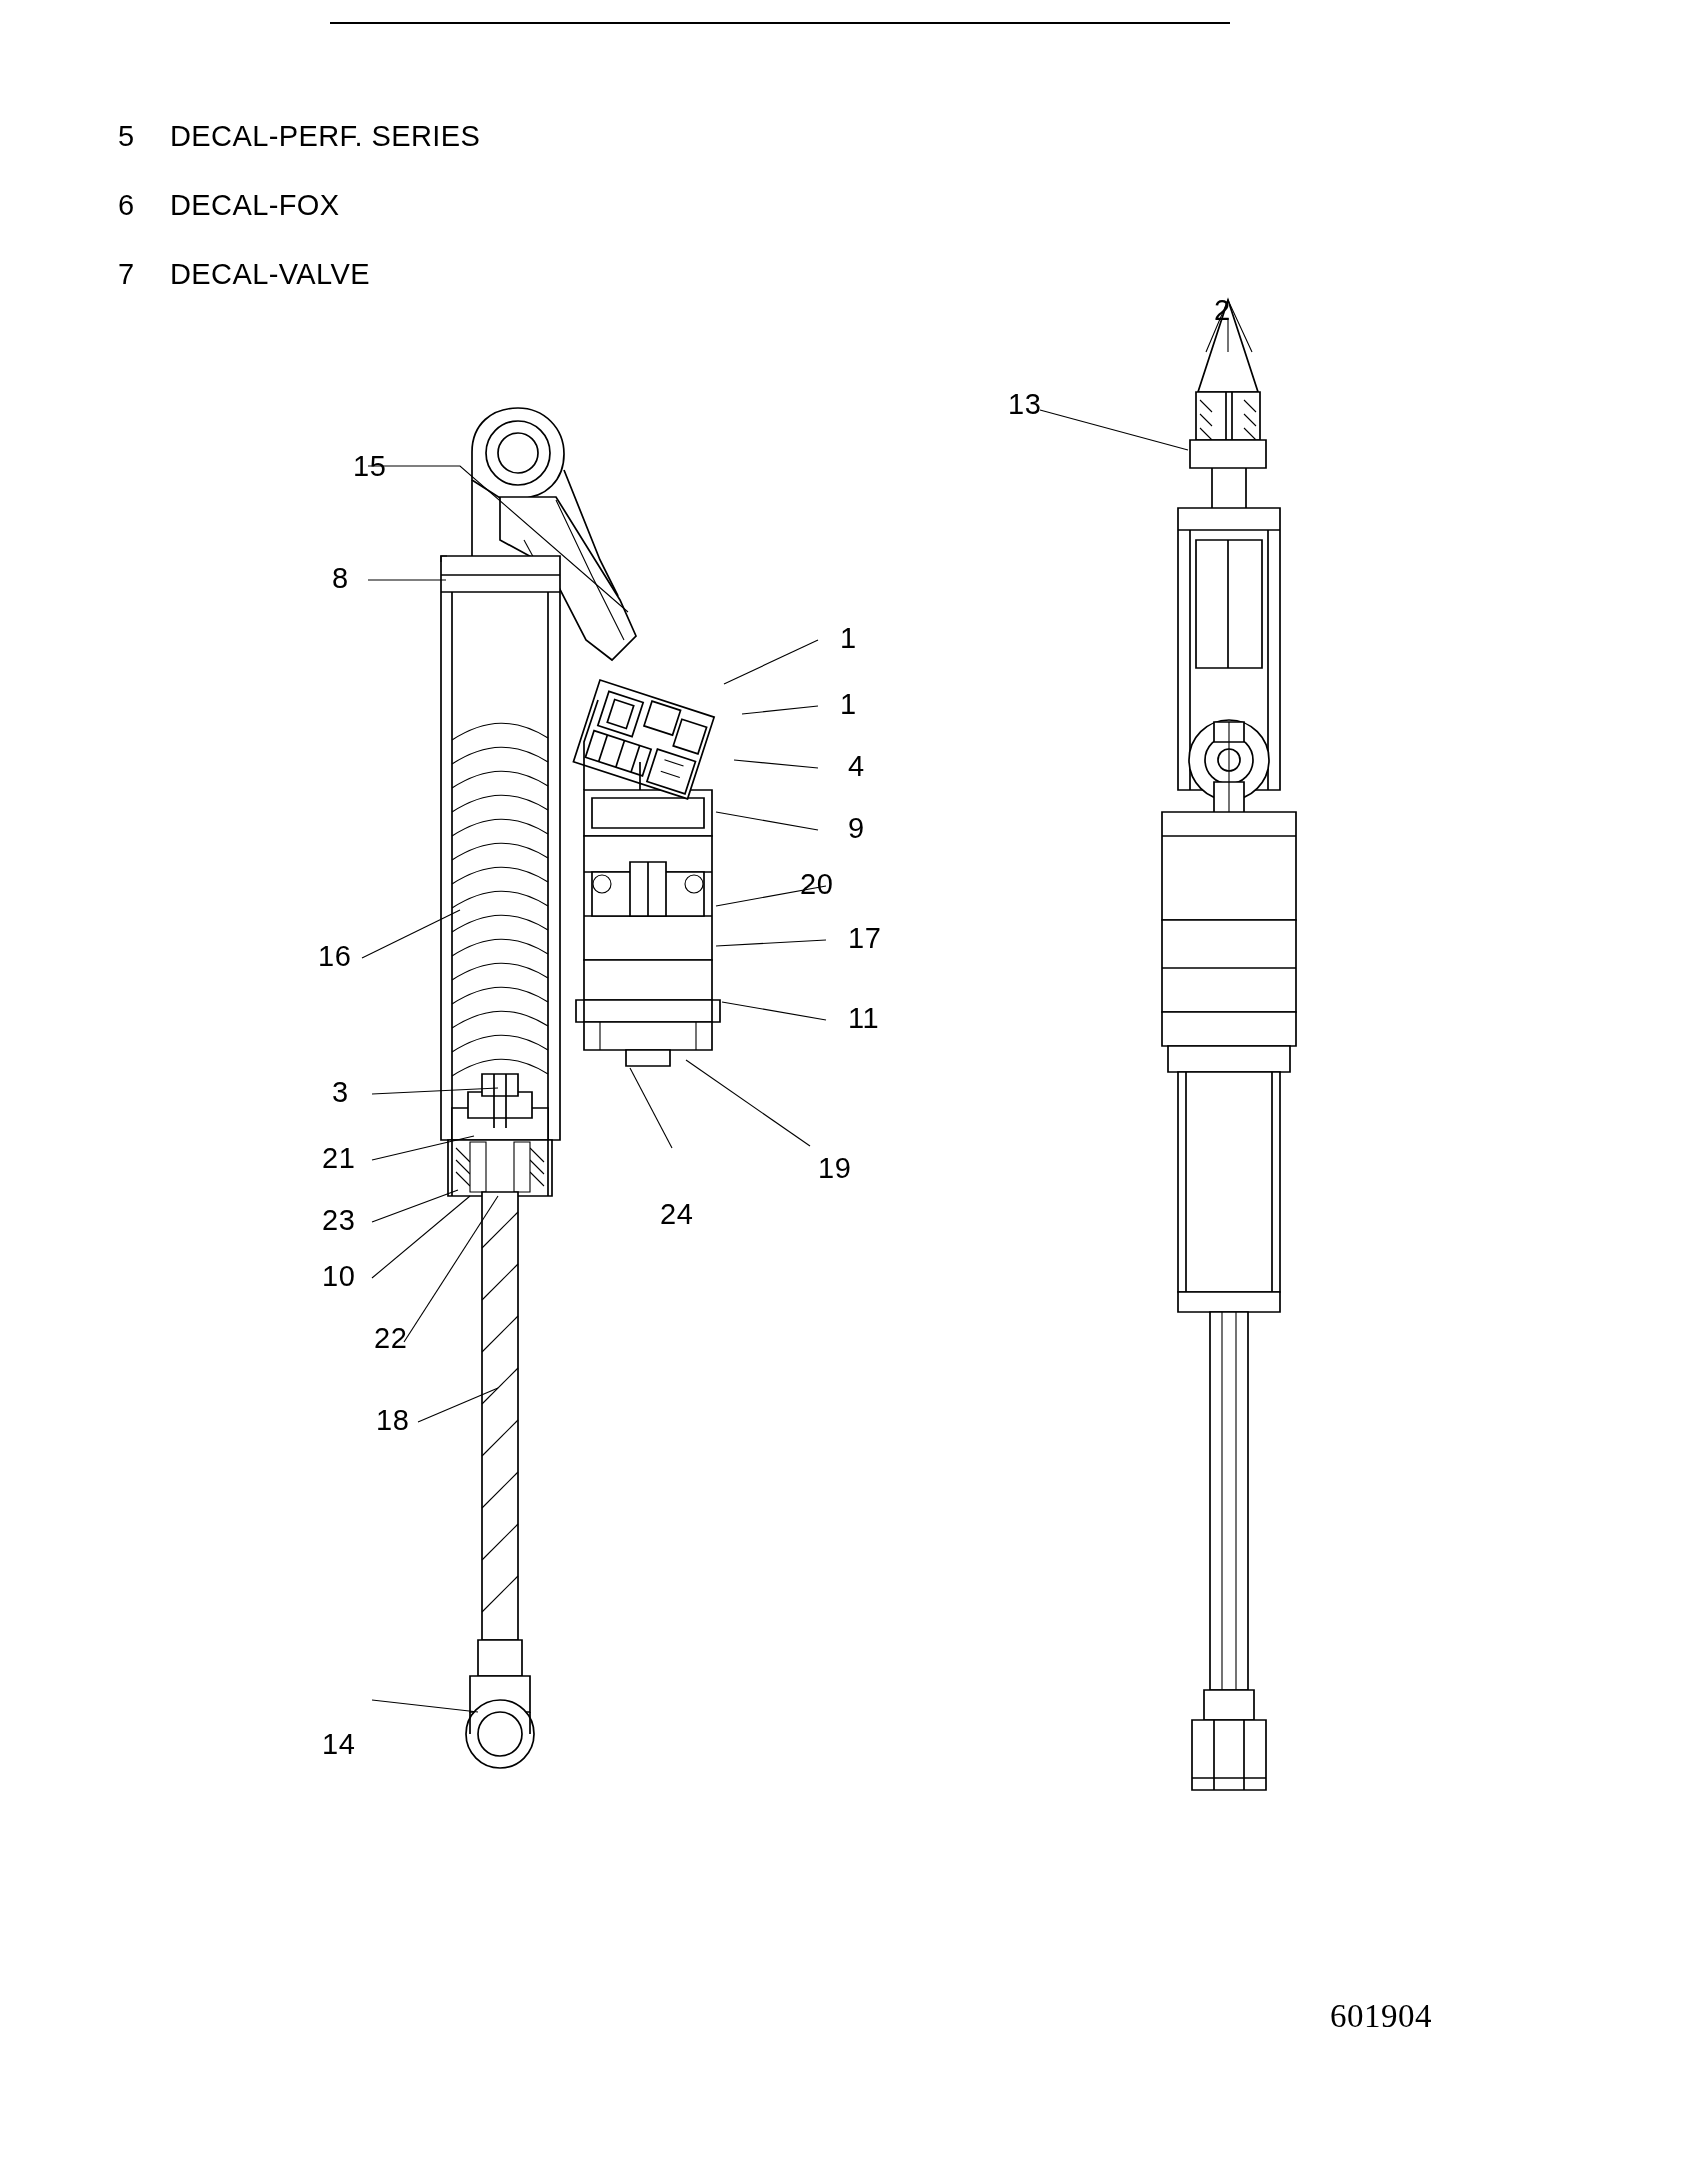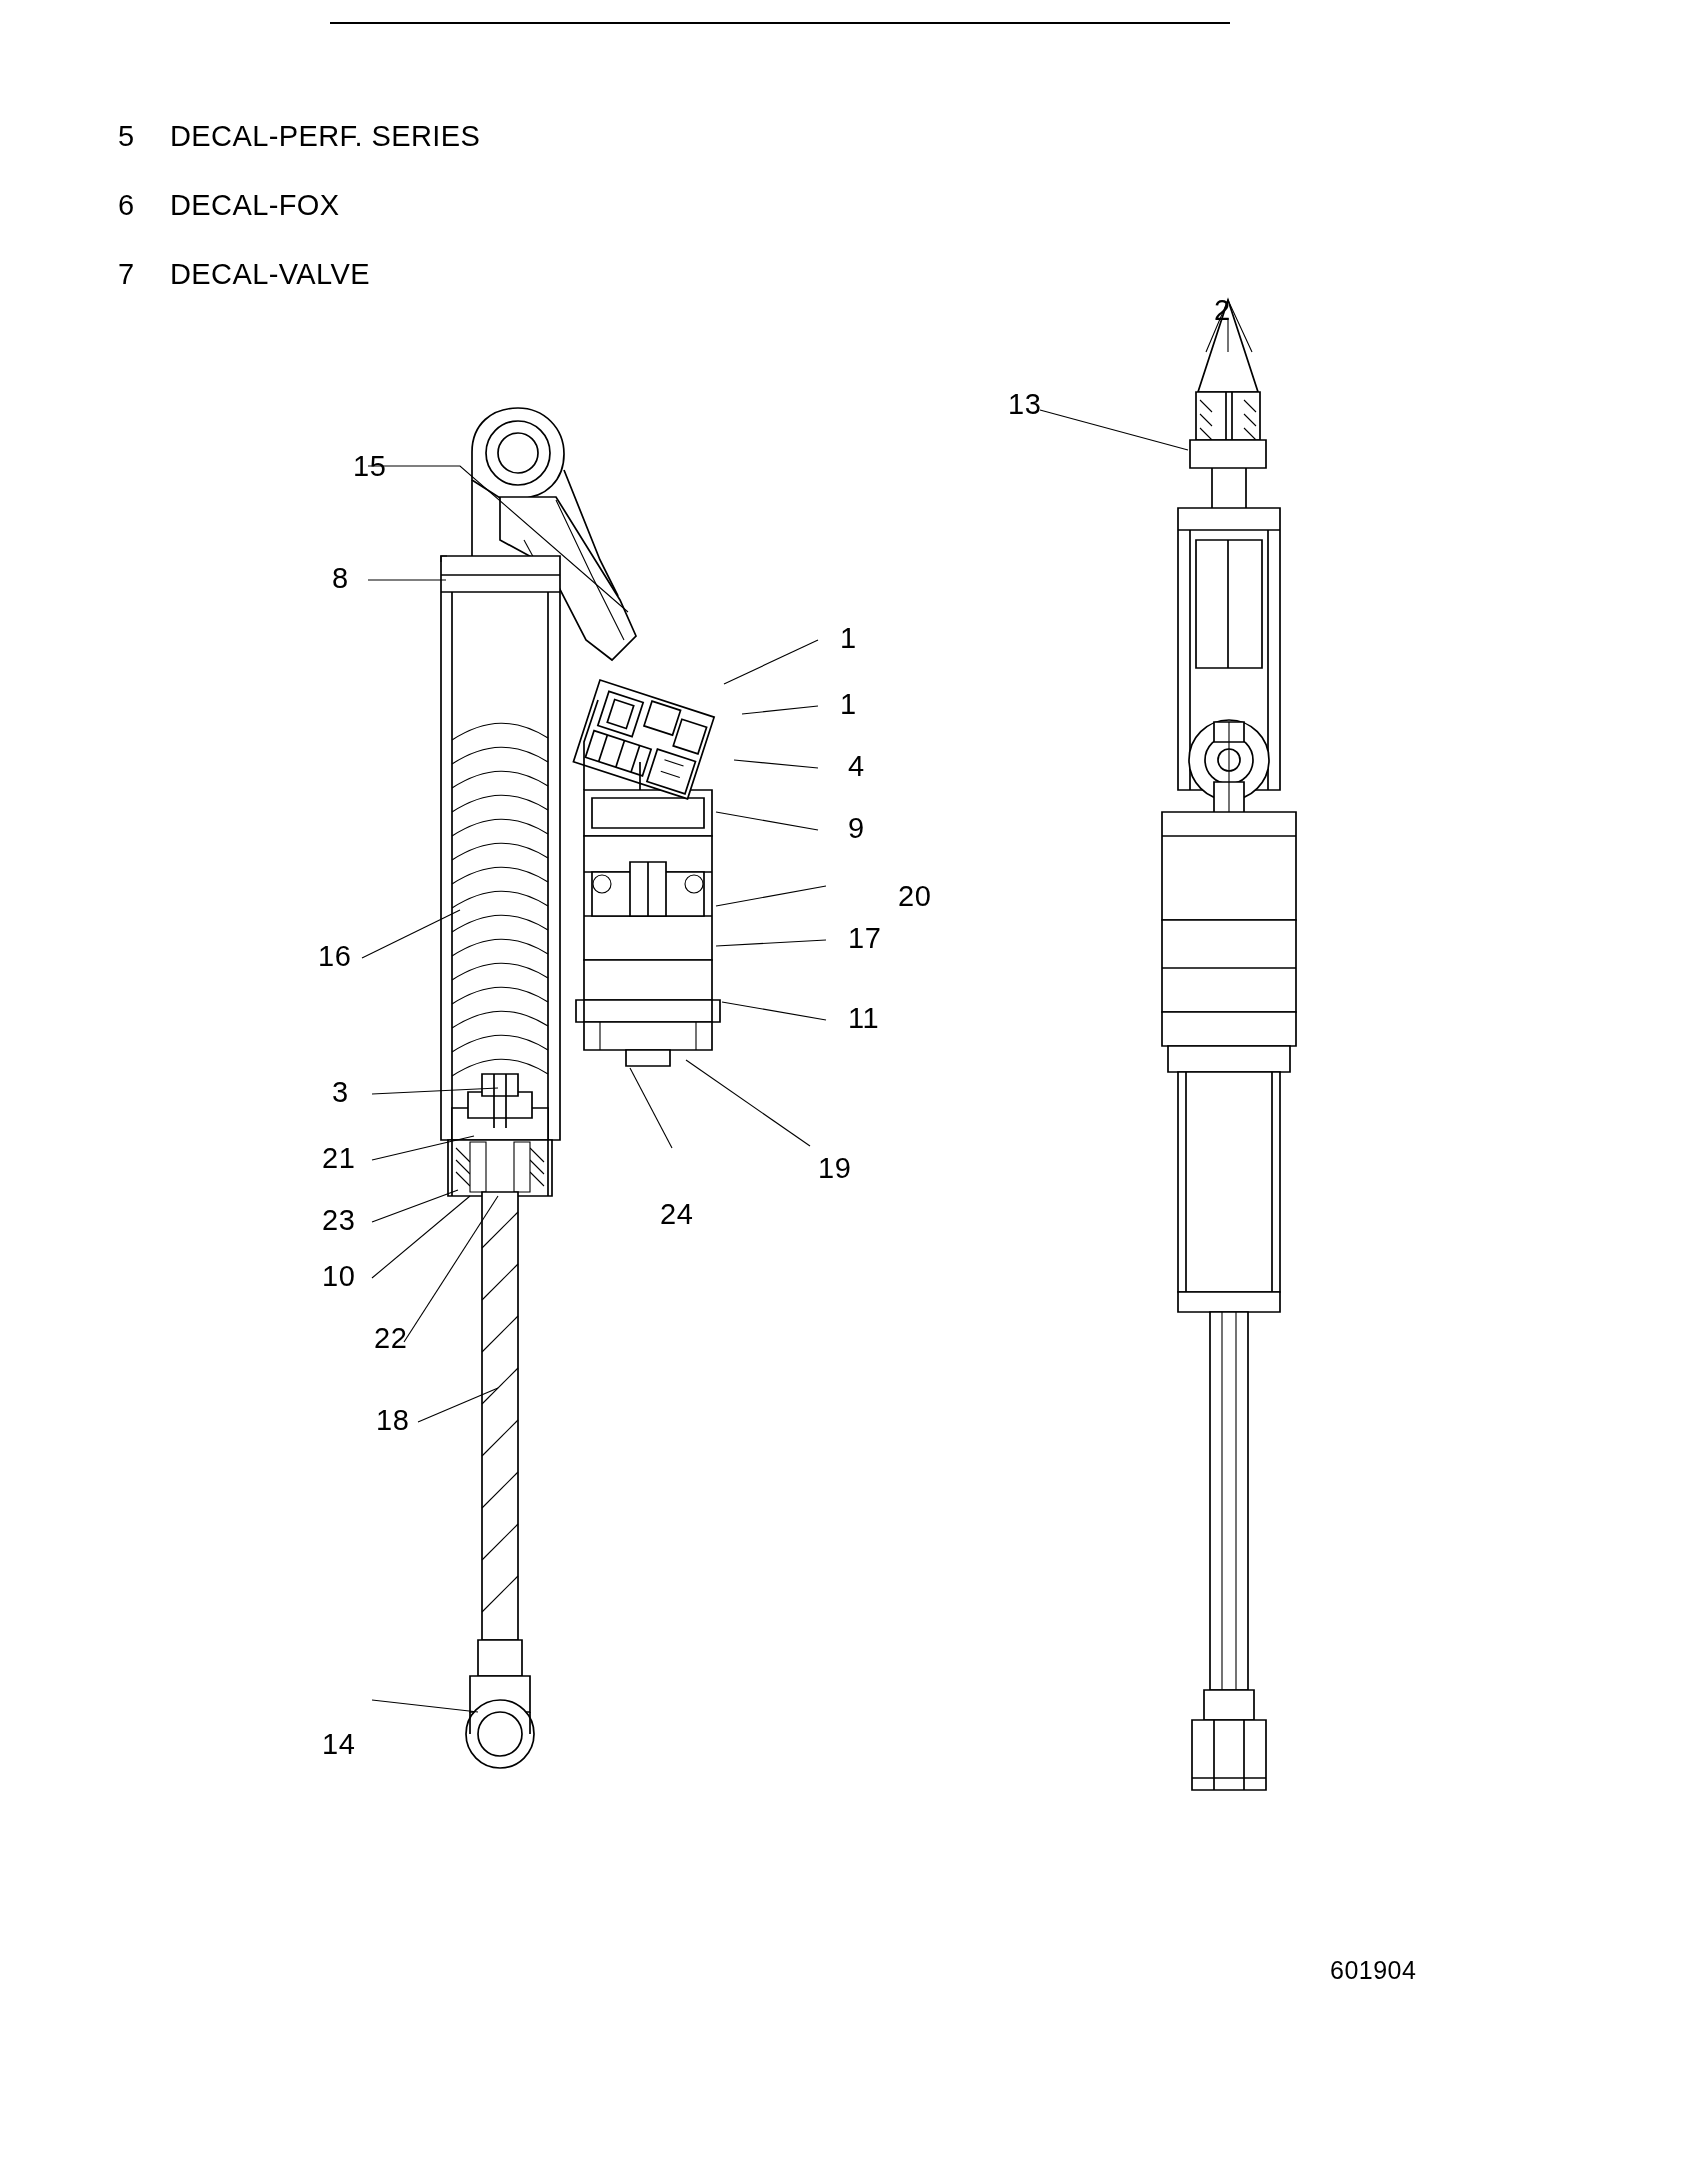--- a/index.html
+++ b/index.html
@@ -53,23 +53,24 @@
   .footer-copy {
     position: absolute;
     left: 202px;
     top: 2020px;
     font-size: 31px;
     letter-spacing: 0.3px;
   }
   .footer-num {
     position: absolute;
     left: 1330px;
-    top: 1956px;
-    font-size: 25px;
+    top: 1998px;
+    font-size: 33px;
     letter-spacing: 0.5px;
+    font-family: Liberation Serif, serif;
   }
   svg.art {
     position: absolute;
     left: 0;
     top: 0;
     width: 1700px;
     height: 2175px;
   }
   .ln { fill: none; stroke: #000; stroke-width: 1.7; }
   .ln-thin { fill: none; stroke: #000; stroke-width: 1.1; }
@@ -297,21 +298,21 @@
     </g>
 
   </svg>
 
   <div class="callout" style="left:318px; top:450px;margin-left:35px;">15</div>
   <div class="callout" style="left:332px; top:562px;">8</div>
   <div class="callout" style="left:840px; top:622px;">1</div>
   <div class="callout" style="left:840px; top:688px;">1</div>
   <div class="callout" style="left:848px; top:750px;">4</div>
   <div class="callout" style="left:848px; top:812px;">9</div>
-  <div class="callout" style="left:898px; top:868px;margin-top:12px;">20</div>
+  <div class="callout" style="left:800px; top:868px;">20</div>
   <div class="callout" style="left:848px; top:922px;">17</div>
   <div class="callout" style="left:318px; top:940px;">16</div>
   <div class="callout" style="left:848px; top:1002px;">11</div>
   <div class="callout" style="left:332px; top:1076px;">3</div>
   <div class="callout" style="left:322px; top:1142px;">21</div>
   <div class="callout" style="left:322px; top:1204px;">23</div>
   <div class="callout" style="left:322px; top:1260px;">10</div>
   <div class="callout" style="left:374px; top:1322px;">22</div>
   <div class="callout" style="left:660px; top:1158px;margin-top:40px;">24</div>
   <div class="callout" style="left:818px; top:1152px;text-align:right;">19</div>

